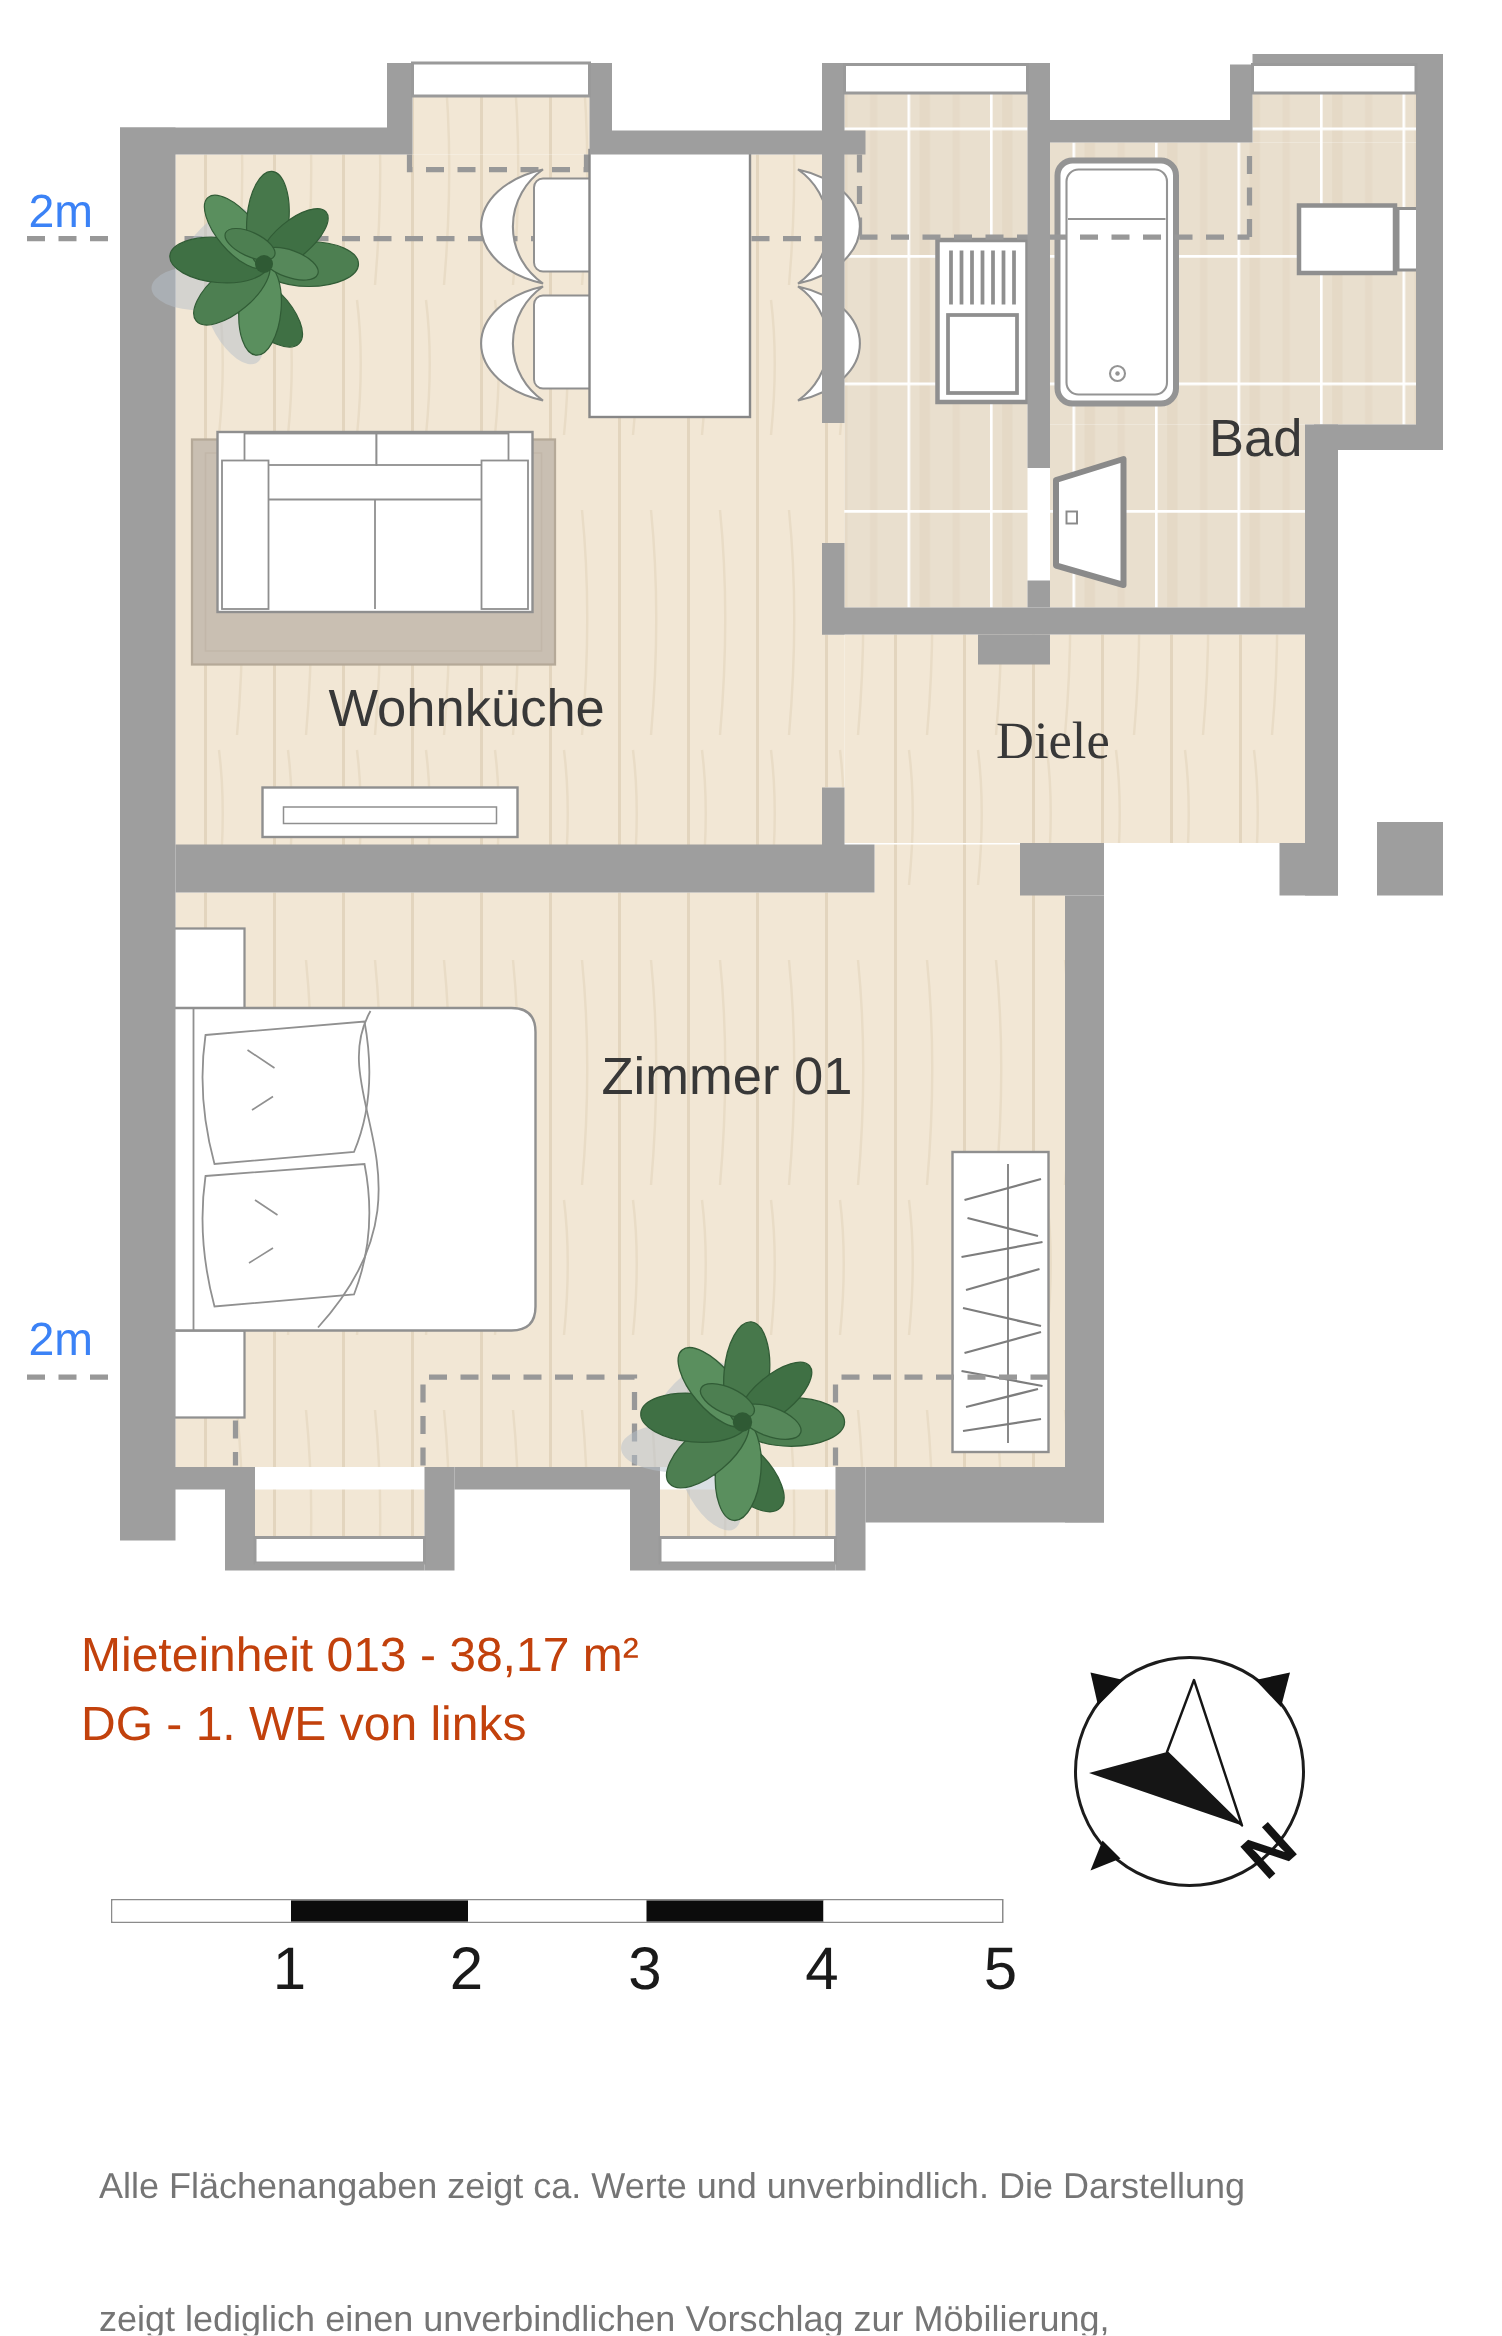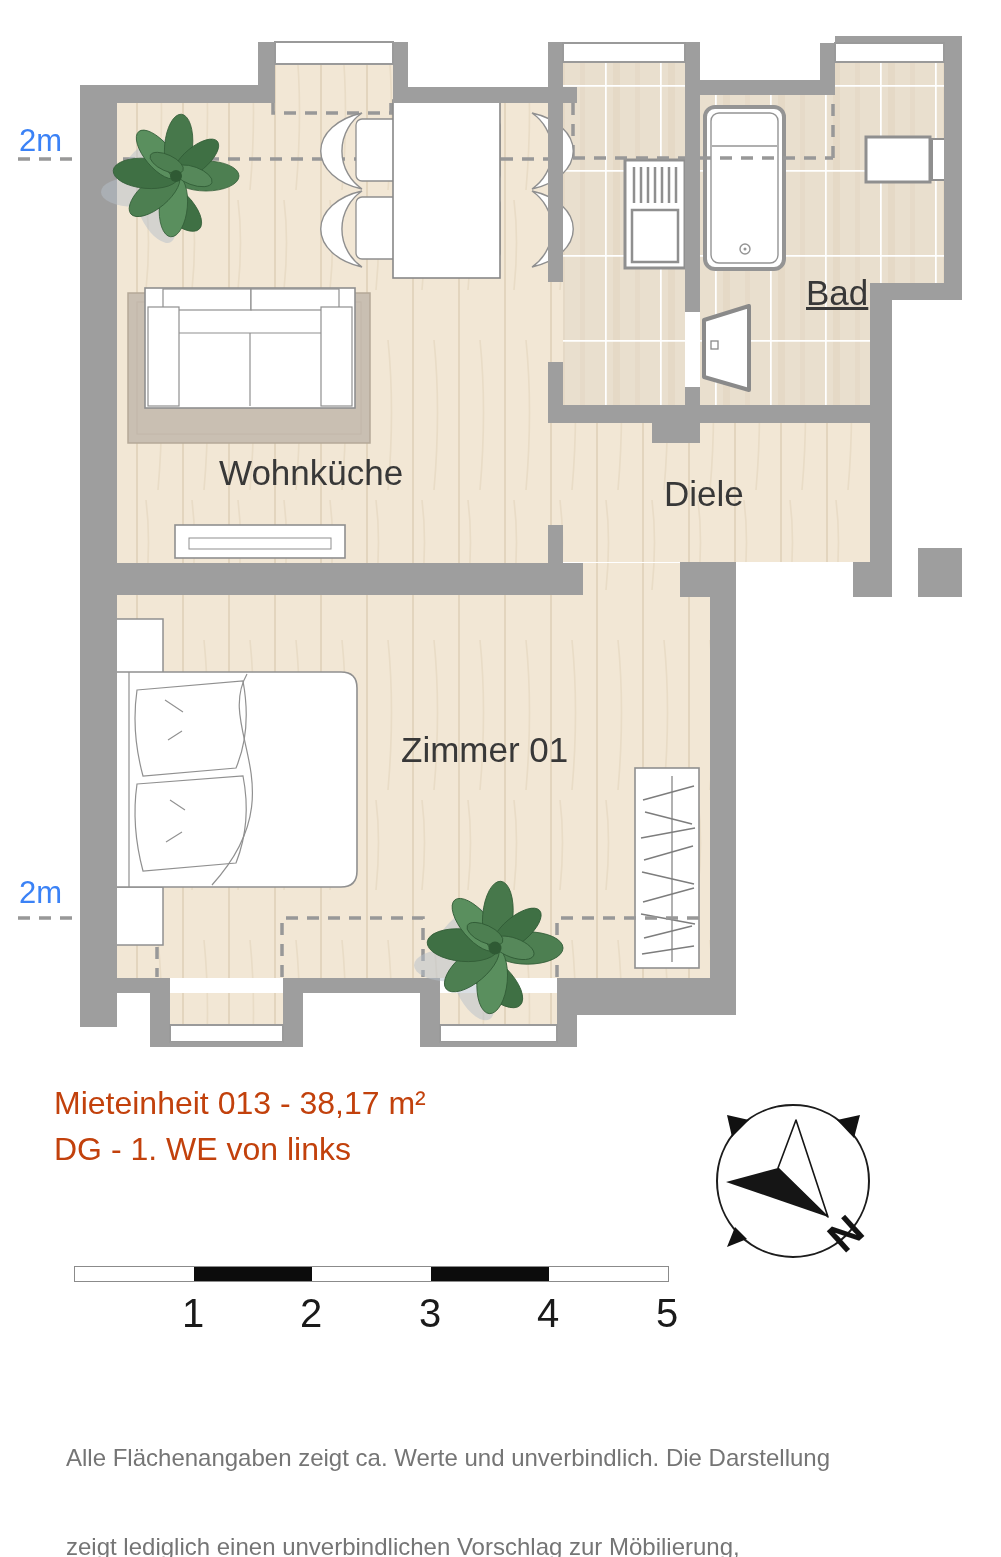--- a/index.html
+++ b/index.html
@@ -231,23 +231,23 @@
       <circle cx="793" cy="1181" r="76" fill="none" stroke="#1c1c1c" stroke-width="2"></circle>
       <polygon points="727,1115 749,1120 732,1137" fill="#111111"></polygon>
       <polygon points="860,1115 854,1138 837,1120" fill="#111111"></polygon>
       <polygon points="727,1247 747,1239 735,1227" fill="#111111"></polygon>
       <polygon points="796,1120 828,1217 778,1168" fill="#ffffff" stroke="#151515" stroke-width="1.6" stroke-linejoin="round"></polygon>
       <polygon points="726,1182 778,1168 828,1217" fill="#151515"></polygon>
     </g>
   </svg>
 
   <div class="lbl" style="left:219px;top:453px;">Wohnküche</div>
-  <div class="lbl" style="left:664px;top:474px;">Diele</div>
-  <div class="lbl" style="left:806px;top:273px;text-decoration:underline;">Bad</div>
-  <div class="lbl" style="left:401px;top:730px;">Zimmer 01</div>
+  <div class="lbl" style="left:664px;top:474px;font-family:Liberation Serif, serif;">Diele</div>
+  <div class="lbl" style="left:806px;top:273px;">Bad</div>
+  <div class="lbl" style="left:401px;top:698px;">Zimmer 01</div>
 
   <div class="marker" style="left:19px;top:123px;">2m</div>
   <div class="marker" style="left:19px;top:875px;">2m</div>
 
   <div class="unit-info">
     <div>Mieteinheit 013 - 38,17 m²</div>
     <div>DG - 1. WE von links</div>
   </div>
 
   <div class="north-label">N</div>

